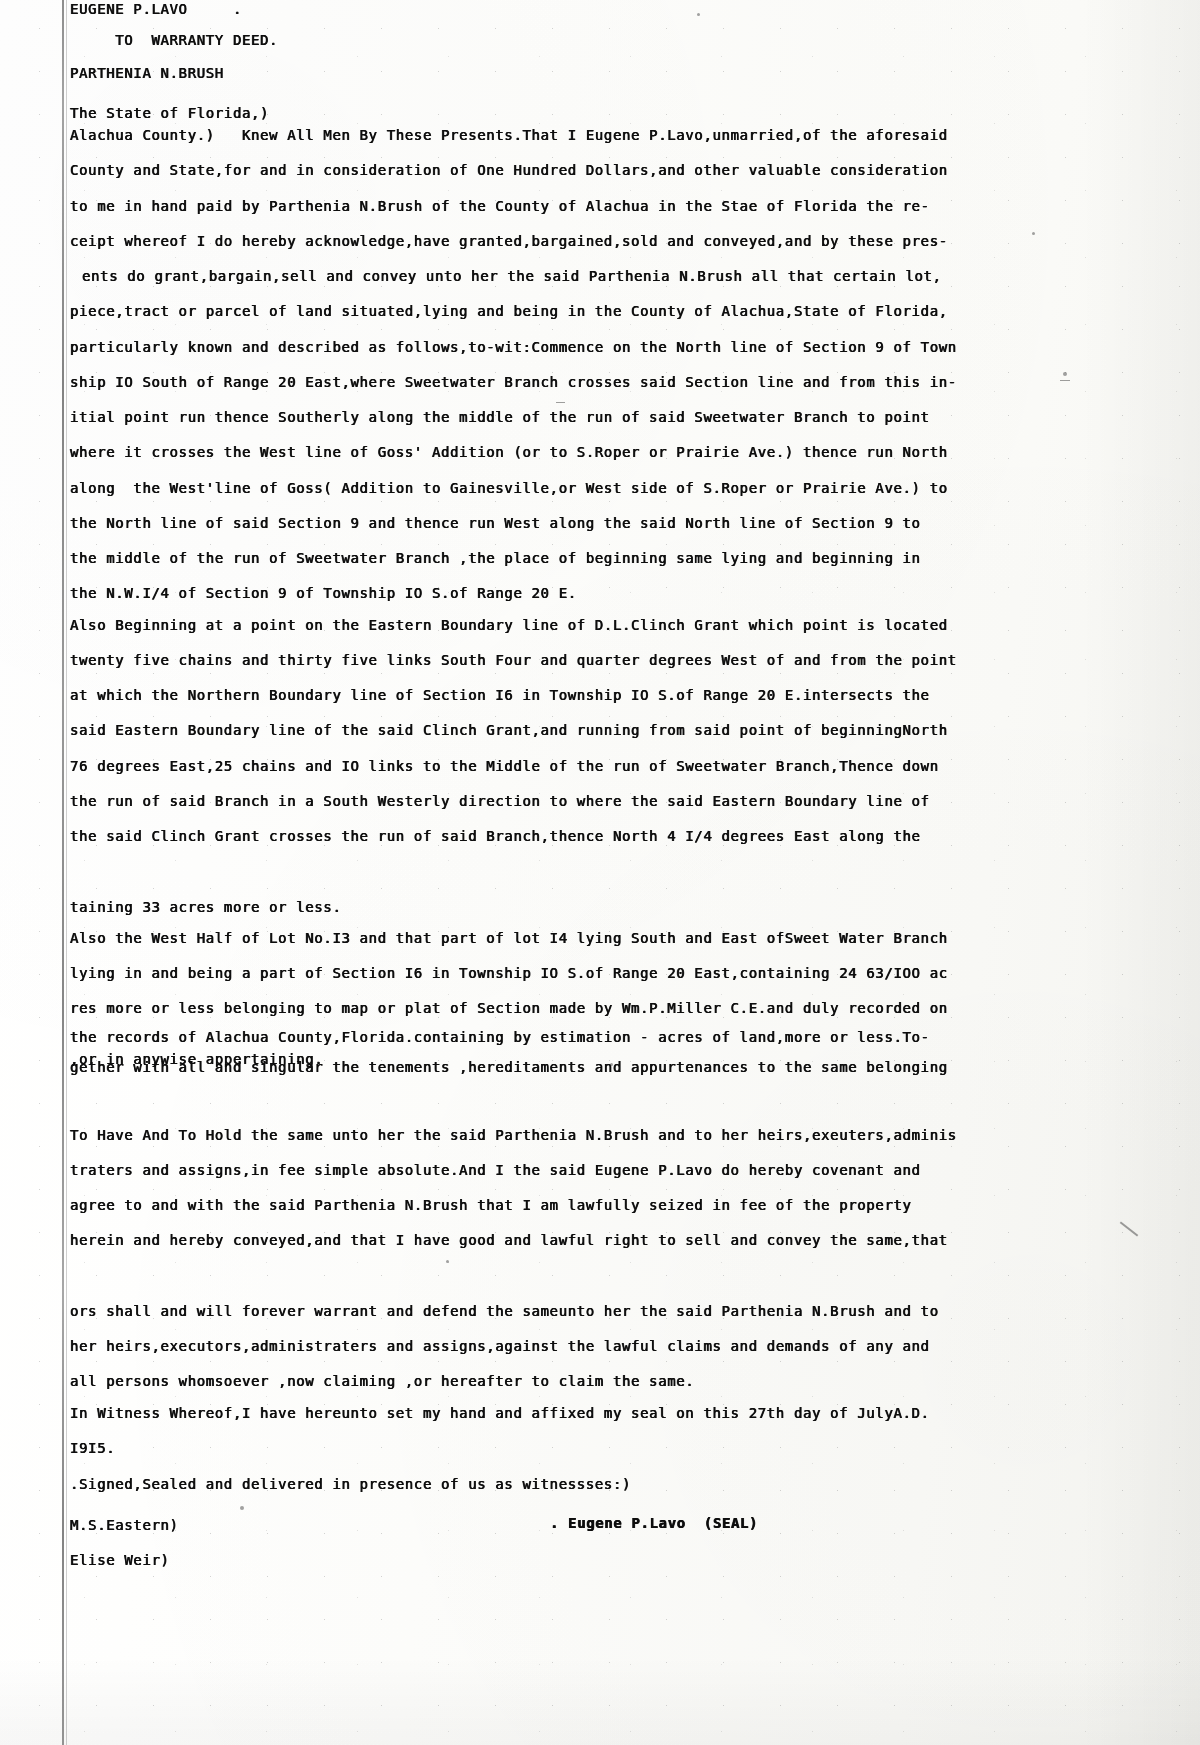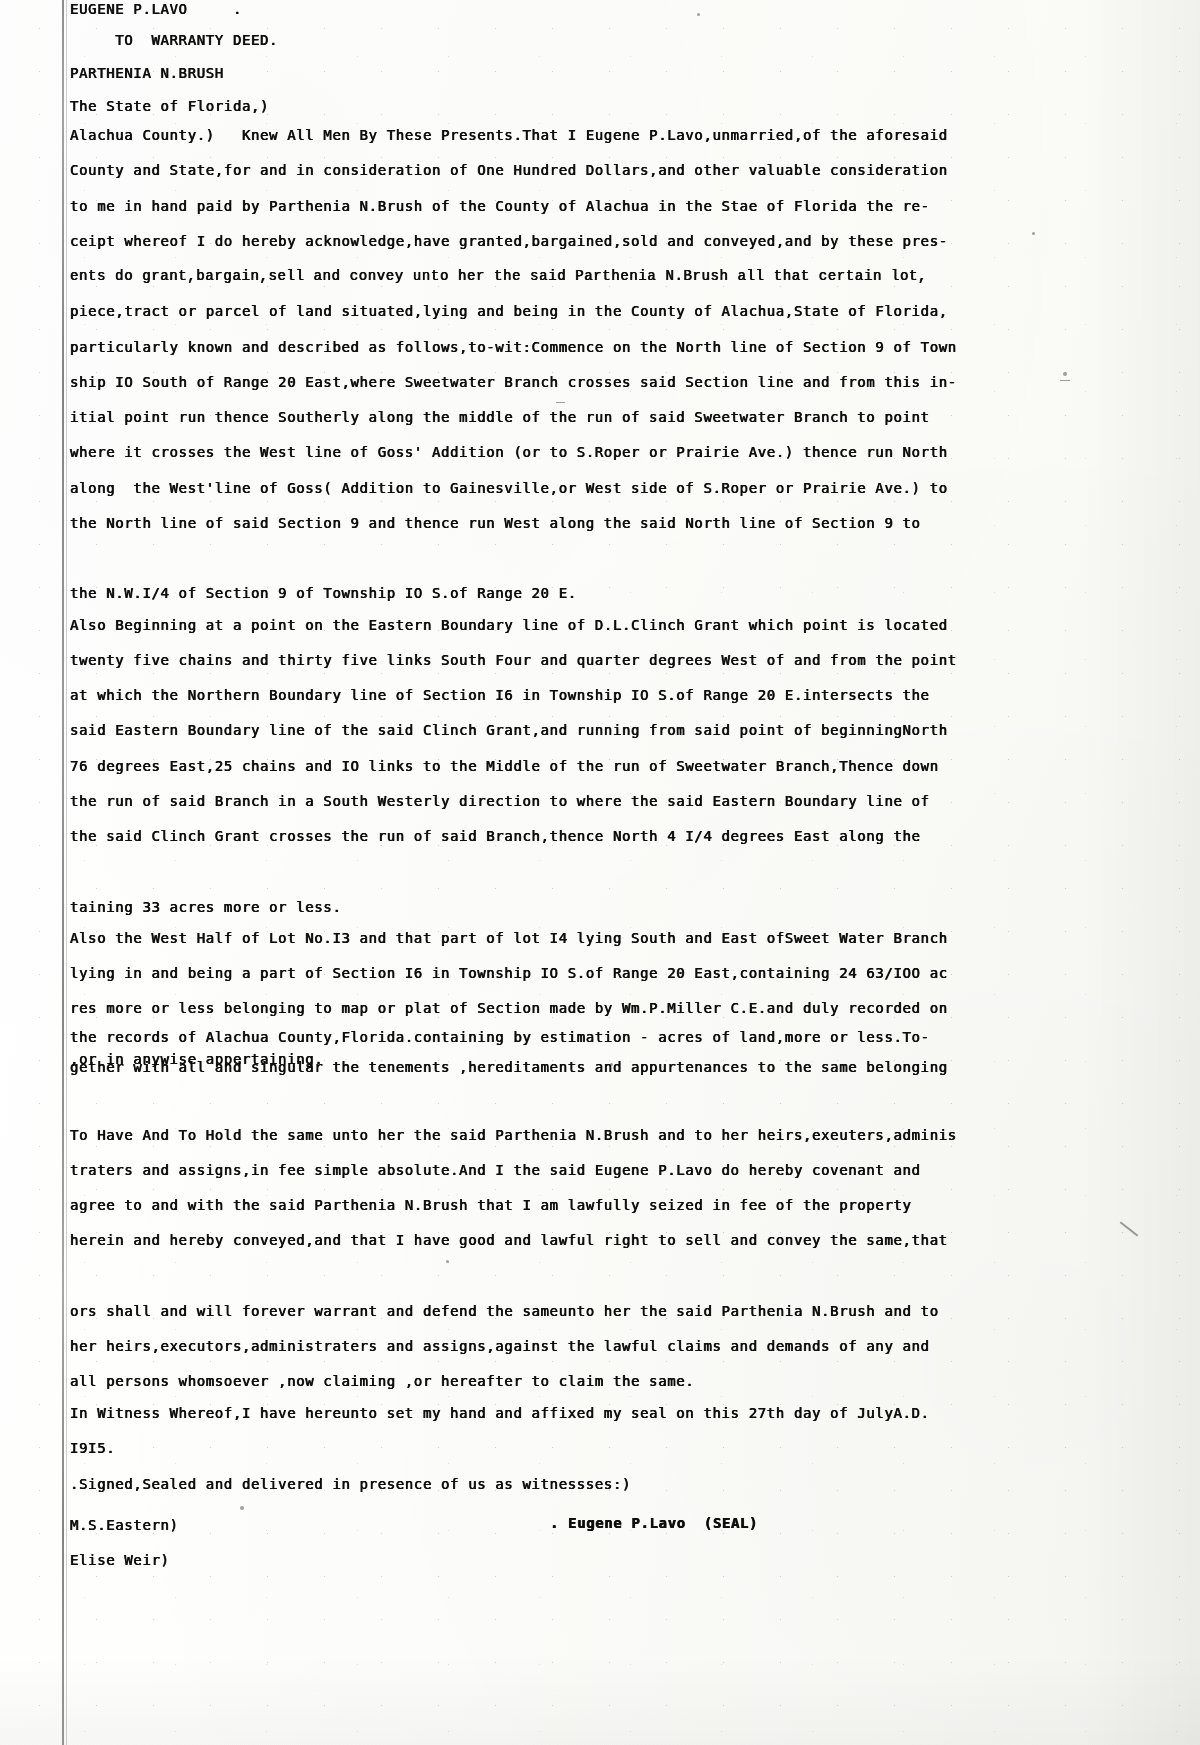--- a/index.html
+++ b/index.html
@@ -136,34 +136,35 @@
   <div id="margin-rule2"></div>
 
   <div id="typed">
 
     <div class="line heavy" style="position:absolute;left:0px;top:2px;">EUGENE P.LAVO     .</div>
 
     <div class="line heavy" style="position:absolute;left:0px;top:33px;">     TO  WARRANTY DEED.</div>
 
     <div class="line heavy" style="position:absolute;left:0px;top:66px;">PARTHENIA N.BRUSH</div>
 
-    <div class="line heavy" style="position:absolute;left:0px;top:99px;">The State of Florida,)</div>
+    <div class="line heavy" style="position:absolute;left:0px;top:106px;">The State of Florida,)</div>
 
     <div class="line heavy" style="position:absolute;left:0px;top:128px;">Alachua County.)   Knew All Men By These Presents.That I Eugene P.Lavo,unmarried,of the aforesaid</div>
     <div class="line heavy" style="position:absolute;left:0px;top:163px;">County and State,for and in consideration of One Hundred Dollars,and other valuable consideration</div>
     <div class="line heavy" style="position:absolute;left:0px;top:199px;">to me in hand paid by Parthenia N.Brush of the County of Alachua in the Stae of Florida the re-</div>
     <div class="line heavy" style="position:absolute;left:0px;top:234px;">ceipt whereof I do hereby acknowledge,have granted,bargained,sold and conveyed,and by these pres-</div>
-    <div class="line heavy" style="position:absolute;left:0px;top:269px;font-family:Liberation Mono, monospace;">ents do grant,bargain,sell and convey unto her the said Parthenia N.Brush all that certain lot,</div>
+    <div class="line heavy" style="position:absolute;left:12px;top:269px;">ents do grant,bargain,sell and convey unto her the said Parthenia N.Brush all that certain lot,</div>
     <div class="line heavy" style="position:absolute;left:0px;top:304px;">piece,tract or parcel of land situated,lying and being in the County of Alachua,State of Florida,</div>
     <div class="line heavy" style="position:absolute;left:0px;top:340px;">particularly known and described as follows,to-wit:Commence on the North line of Section 9 of Town</div>
     <div class="line heavy" style="position:absolute;left:0px;top:375px;">ship IO South of Range 20 East,where Sweetwater Branch crosses said Section line and from this in-</div>
     <div class="line heavy" style="position:absolute;left:0px;top:410px;">itial point run thence Southerly along the middle of the run of said Sweetwater Branch to point</div>
     <div class="line heavy" style="position:absolute;left:0px;top:445px;">where it crosses the West line of Goss' Addition (or to S.Roper or Prairie Ave.) thence run North</div>
     <div class="line heavy" style="position:absolute;left:0px;top:481px;">along  the West'line of Goss( Addition to Gainesville,or West side of S.Roper or Prairie Ave.) to</div>
     <div class="line heavy" style="position:absolute;left:0px;top:516px;">the North line of said Section 9 and thence run West along the said North line of Section 9 to</div>
+    <div class="line heavy" style="position:absolute;left:0px;top:551px;">the middle of the run of Sweetwater Branch ,the place of beginning same lying and beginning in</div>
     <div class="line heavy" style="position:absolute;left:0px;top:586px;">the N.W.I/4 of Section 9 of Township IO S.of Range 20 E.</div>
 
     <div class="line heavy" style="position:absolute;left:0px;top:618px;">Also Beginning at a point on the Eastern Boundary line of D.L.Clinch Grant which point is located</div>
     <div class="line heavy" style="position:absolute;left:0px;top:653px;text-align:right;">twenty five chains and thirty five links South Four and quarter degrees West of and from the point</div>
     <div class="line heavy" style="position:absolute;left:0px;top:688px;">at which the Northern Boundary line of Section I6 in Township IO S.of Range 20 E.intersects the</div>
     <div class="line heavy" style="position:absolute;left:0px;top:723px;">said Eastern Boundary line of the said Clinch Grant,and running from said point of beginningNorth</div>
     <div class="line heavy" style="position:absolute;left:0px;top:759px;">76 degrees East,25 chains and IO links to the Middle of the run of Sweetwater Branch,Thence down</div>
     <div class="line heavy" style="position:absolute;left:0px;top:794px;">the run of said Branch in a South Westerly direction to where the said Eastern Boundary line of</div>
     <div class="line heavy" style="position:absolute;left:0px;top:829px;">the said Clinch Grant crosses the run of said Branch,thence North 4 I/4 degrees East along the</div>
     <div class="line heavy" style="position:absolute;left:0px;top:900px;">taining 33 acres more or less.</div>

